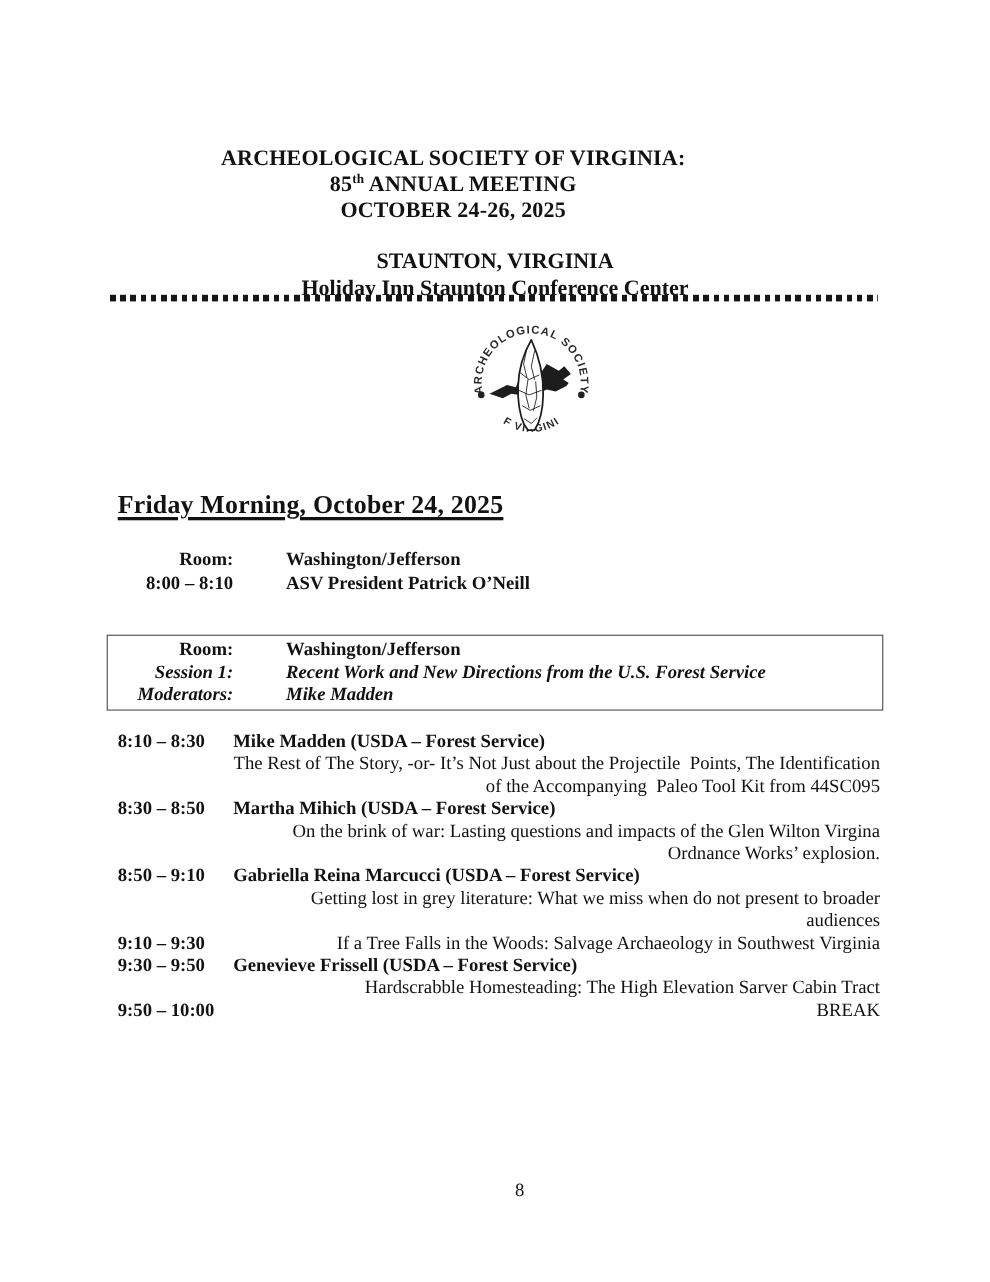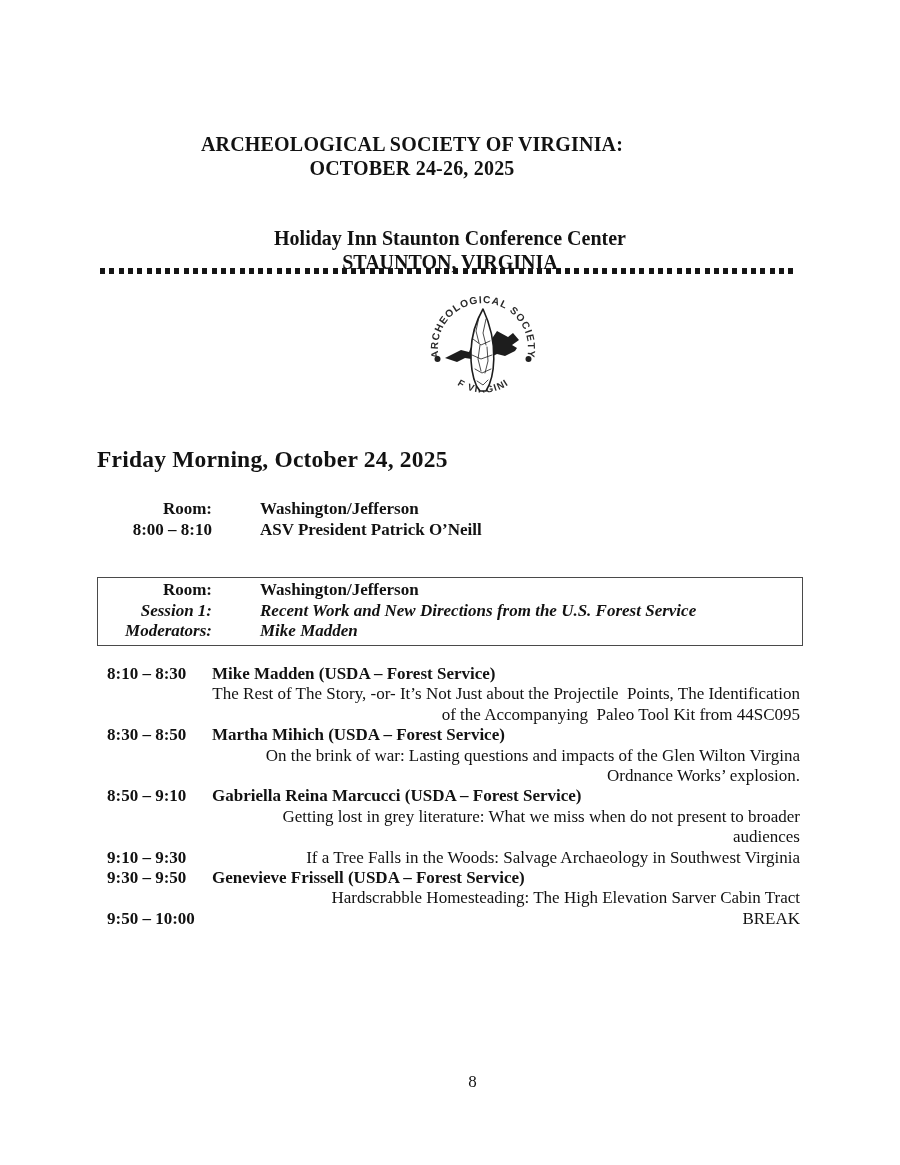--- a/index.html
+++ b/index.html
@@ -62,24 +62,25 @@
     font-weight: bold;
     font-size: 9.6px;
     letter-spacing: 1.2px;
     fill: #2a2a2a;
   }
 
   
   .day-heading {
     position: absolute;
     top: 446px;
-    left: 97px;
+    left: 107px;
     font-size: 23.5px;
     font-weight: bold;
     letter-spacing: 0.2px;
+    text-decoration: underline;
     text-decoration-thickness: 2.5px;
     text-underline-offset: 4px;
   }
 
   
   .row { display: flex; align-items: flex-start; }
   .row .lbl { flex: 0 0 105px; text-align: right; }
   .row .val { flex: 1 1 auto; margin-left: 48px; }
 
   .intro {
@@ -128,26 +129,27 @@
     font-size: 17px;
   }
 </style>
 </head>
 <body>
 
 <div class="page">
 
   <div class="hdr">
     <div>ARCHEOLOGICAL SOCIETY OF VIRGINIA:</div>
+    <div><span>85</span><sup>th</sup><span> ANNUAL MEETING</span></div>
     <div>OCTOBER 24-26, 2025</div>
   </div>
 
   <div class="venue">
+    <div>STAUNTON, VIRGINIA</div>
     <div>Holiday Inn Staunton Conference Center</div>
-    <div>STAUNTON, VIRGINIA</div>
   </div>
 
   <div class="dotted"></div>
 
   <svg class="logo" width="130" height="112" viewBox="0 0 130 112" aria-hidden="true">
     <defs>
       <path id="arcTop" d="M 22.7 70.4 A 45 45 0 1 1 107.3 70.4" fill="none"></path>
       <path id="arcBottom" d="M 36.5 89.5 A 45 45 0 0 0 93.5 89.5" fill="none"></path>
     </defs>
     <text class="logo-arc-text">

